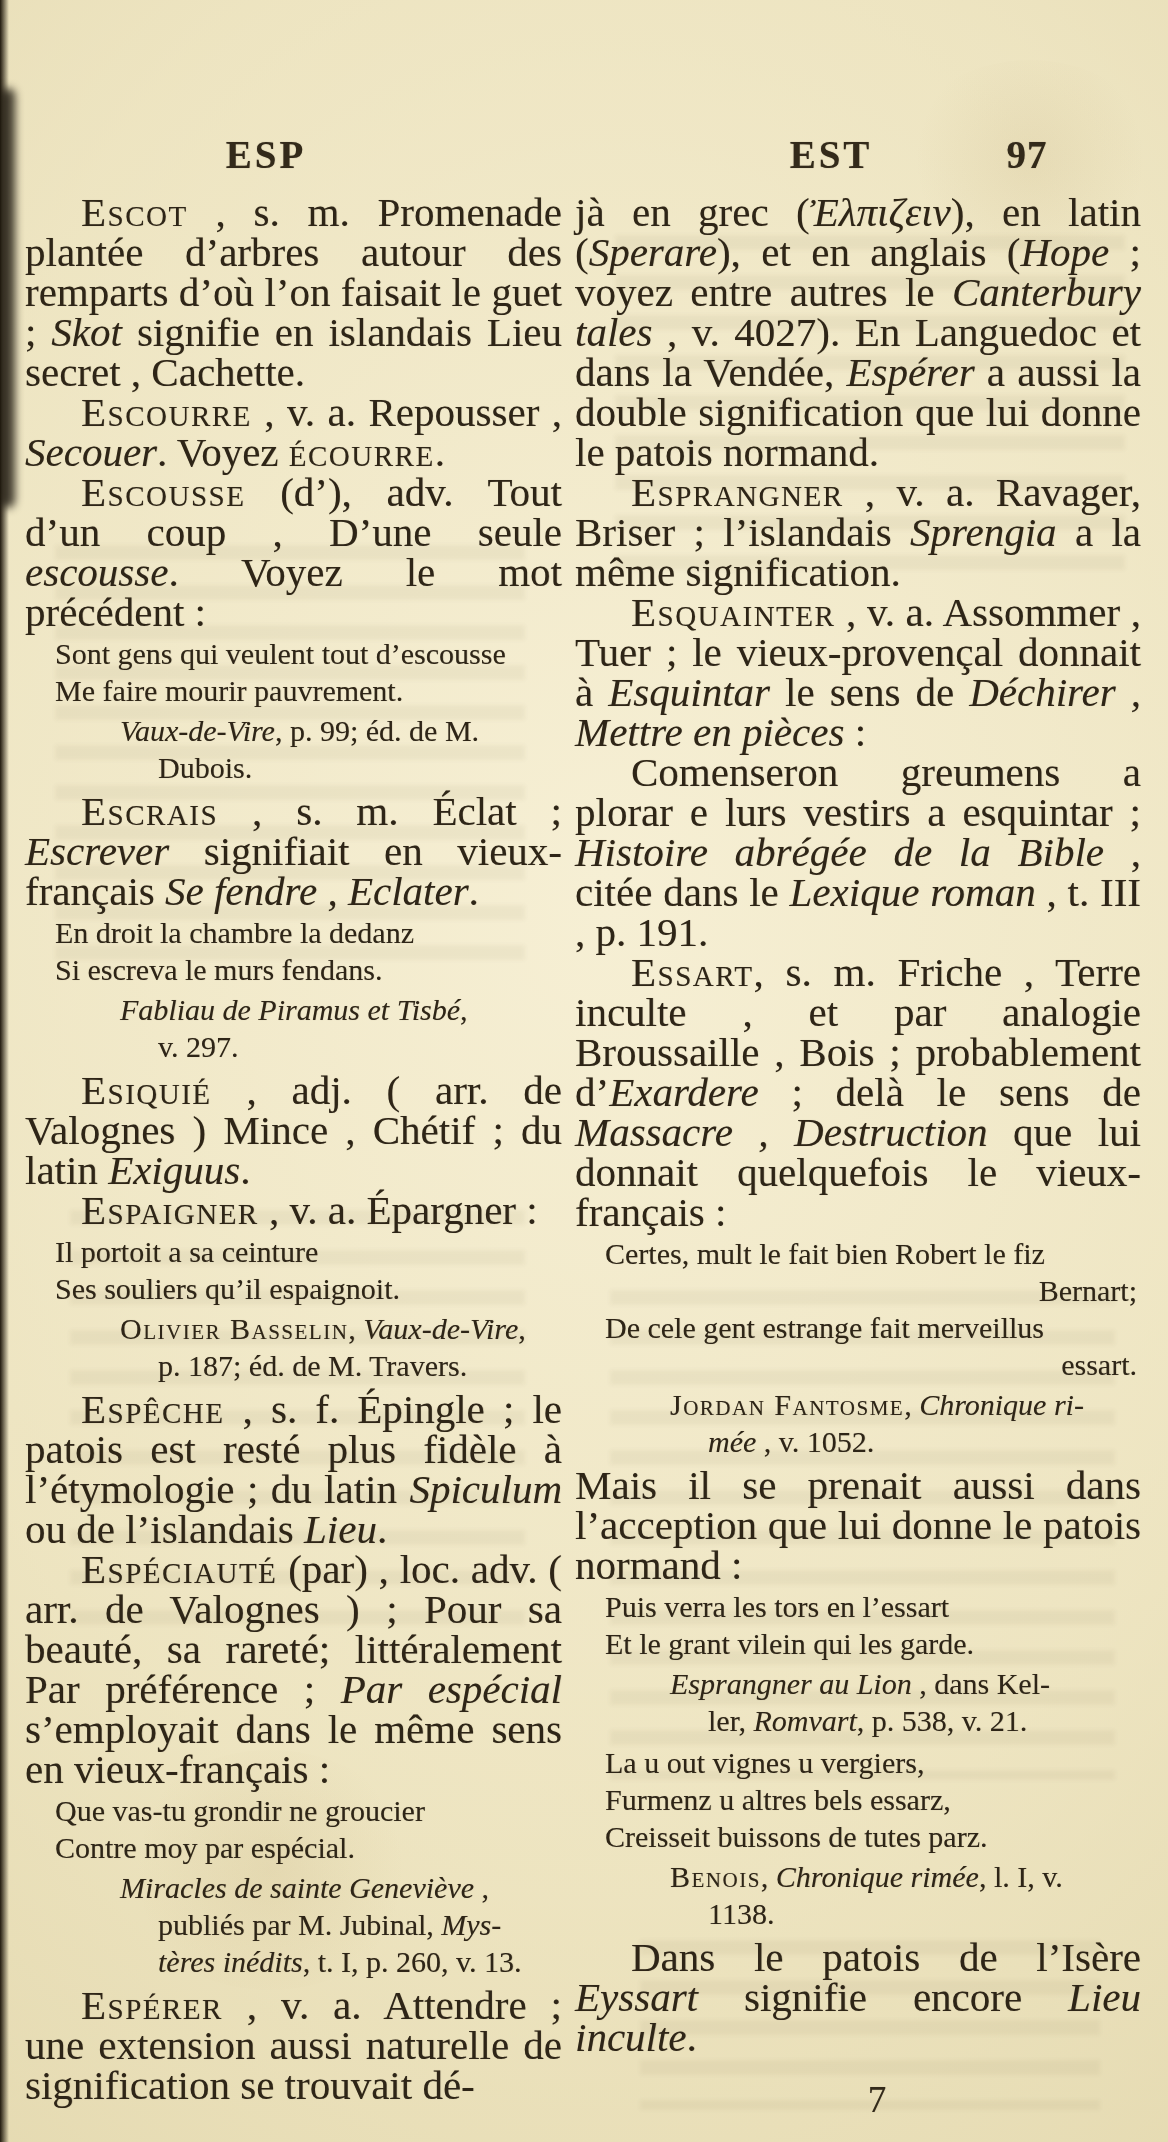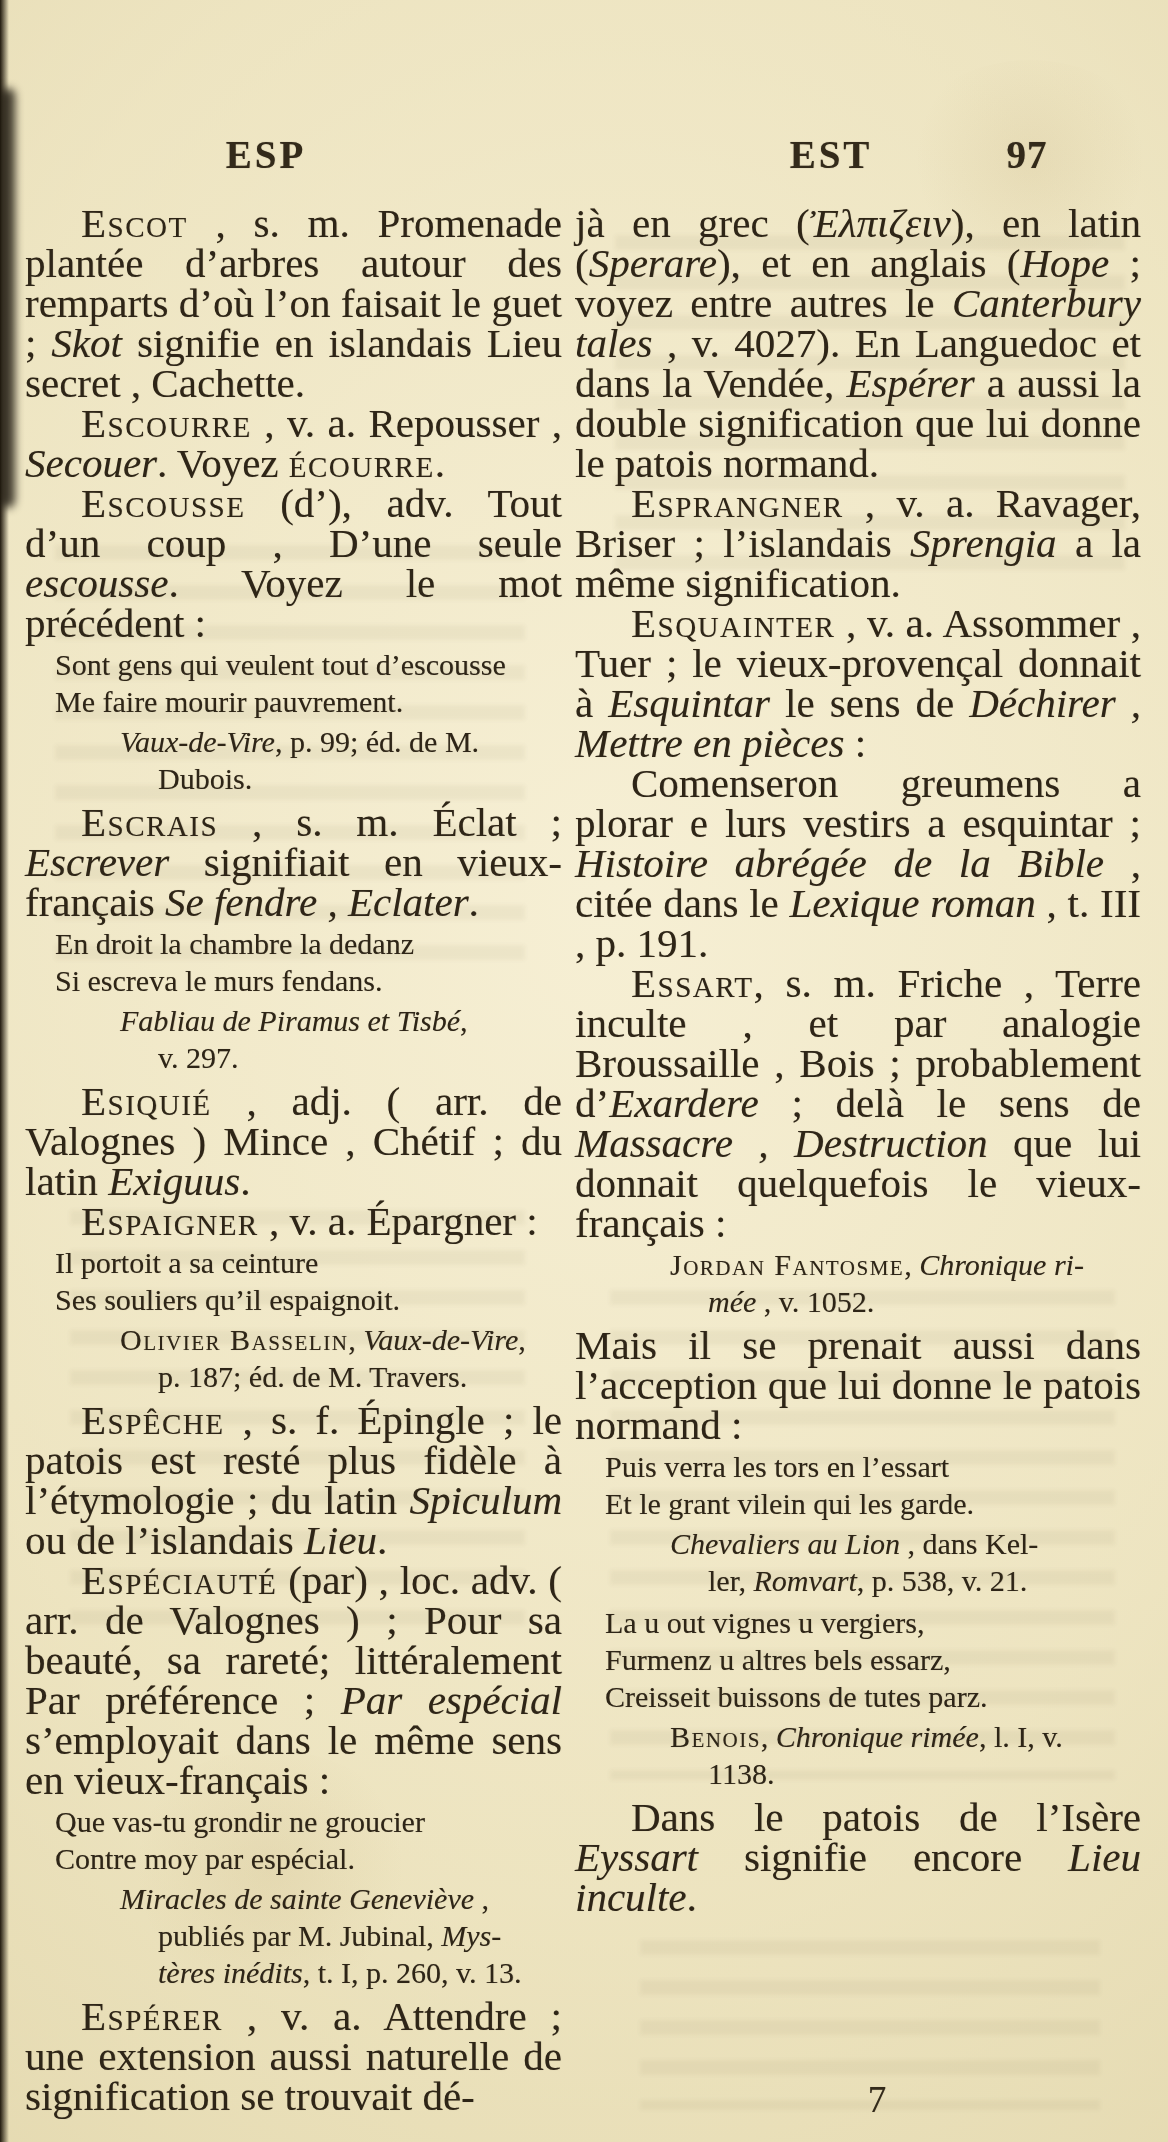--- a/index.html
+++ b/index.html
@@ -20,21 +20,21 @@
     background:repeating-linear-gradient(180deg, rgba(112,100,62,.085) 0px, rgba(112,100,62,.085) 15px, rgba(112,100,62,0) 15px, rgba(112,100,62,0) 40px);}
   .stain{position:absolute;border-radius:50%;pointer-events:none;
     background:radial-gradient(circle, rgba(160,128,64,.10) 0%, rgba(160,128,64,0) 70%);}
   
   .running{position:absolute;top:132px;font-size:39px;font-weight:bold;
     letter-spacing:3px;color:#332a1a;text-shadow:0 0 1px rgba(51,42,26,.45);}
   #rt-left{left:112px;width:308px;text-align:center;}
   #rt-right{left:677px;width:308px;text-align:center;}
   #page-num{left:972px;width:110px;text-align:center;letter-spacing:1px;}
   
-  .col{position:absolute;top:203px;text-shadow:0.3px 0.3px 0.7px rgba(46,37,23,.35);}
+  .col{position:absolute;top:192px;text-shadow:0.3px 0.3px 0.7px rgba(46,37,23,.35);}
   #col-left{left:25px;width:537px;}
   #col-right{left:575px;width:566px;}
   .para{margin:0;font-size:41px;line-height:40px;text-align:justify;text-indent:56px;}
   .para.noindent{text-indent:0;}
   .quote{font-size:30px;line-height:37px;margin:3px 0 3px 30px;}
   .quote .line{white-space:nowrap;}
   .quote .line.right{text-align:right;margin-right:4px;}
   .cite{font-size:30px;line-height:37px;margin:3px 0 5px 0;}
   .cite .line{margin-left:95px;white-space:nowrap;}
   .cite .line.ro{margin-left:133px;}
@@ -104,31 +104,37 @@
       <div class="line ro"><span class="it">tères inédits</span>, t. I, p. 260, v. 13.</div>
     </div>
     <p class="para"><span class="sc">Espérer</span> , v. a. Attendre ; une extension aussi naturelle de signification se trouvait dé-</p>
   </div>
 <div class="col" id="col-right">
     <p class="para noindent">jà en grec (<span class="it">Ἐλπιζειν</span>), en latin (<span class="it">Sperare</span>), et en anglais (<span class="it">Hope</span> ; voyez entre autres le <span class="it">Canterbury tales</span> , v. 4027). En Languedoc et dans la Vendée, <span class="it">Espérer</span> a aussi la double signification que lui donne le patois normand.</p>
     <p class="para"><span class="sc">Esprangner</span> , v. a. Ravager, Briser ; l’islandais <span class="it">Sprengia</span> a la même signification.</p>
     <p class="para"><span class="sc">Esquainter</span> , v. a. Assommer , Tuer ; le vieux-provençal donnait à <span class="it">Esquintar</span> le sens de <span class="it">Déchirer , Mettre en pièces</span> :</p>
     <p class="para">Comenseron greumens a plorar e lurs vestirs a esquintar ; <span class="it">Histoire abrégée de la Bible</span> , citée dans le <span class="it">Lexique roman</span> , t. III , p. 191.</p>
     <p class="para"><span class="sc">Essart</span>, s. m. Friche , Terre inculte , et par analogie Broussaille , Bois ; probablement d’<span class="it">Exardere</span> ; delà le sens de <span class="it">Massacre , Destruction</span> que lui donnait quelquefois le vieux-français :</p>
+    <div class="quote">
+      <div class="line">Certes, mult le fait bien Robert le fiz</div>
+      <div class="line right">Bernart;</div>
+      <div class="line">De cele gent estrange fait merveillus</div>
+      <div class="line right">essart.</div>
+    </div>
     <div class="cite">
       <div class="line"><span class="sc">Jordan Fantosme</span>, <span class="it">Chronique ri-</span></div>
       <div class="line ro"><span class="it">mée</span> , v. 1052.</div>
     </div>
     <p class="para noindent">Mais il se prenait aussi dans l’acception que lui donne le patois normand :</p>
     <div class="quote">
       <div class="line">Puis verra les tors en l’essart</div>
       <div class="line">Et le grant vilein qui les garde.</div>
     </div>
     <div class="cite">
-      <div class="line"><span class="it">Chevaliers au Lion</span> , dans Kel-</div>
+      <div class="line"><span class="it">Esprangner au Lion</span> , dans Kel-</div>
       <div class="line ro">ler, <span class="it">Romvart</span>, p. 538, v. 21.</div>
     </div>
     <div class="quote">
       <div class="line">La u out vignes u vergiers,</div>
       <div class="line">Furmenz u altres bels essarz,</div>
       <div class="line">Creisseit buissons de tutes parz.</div>
     </div>
     <div class="cite">
       <div class="line"><span class="sc">Benois</span>, <span class="it">Chronique rimée</span>, l. I, v.</div>
       <div class="line ro">1138.</div>

